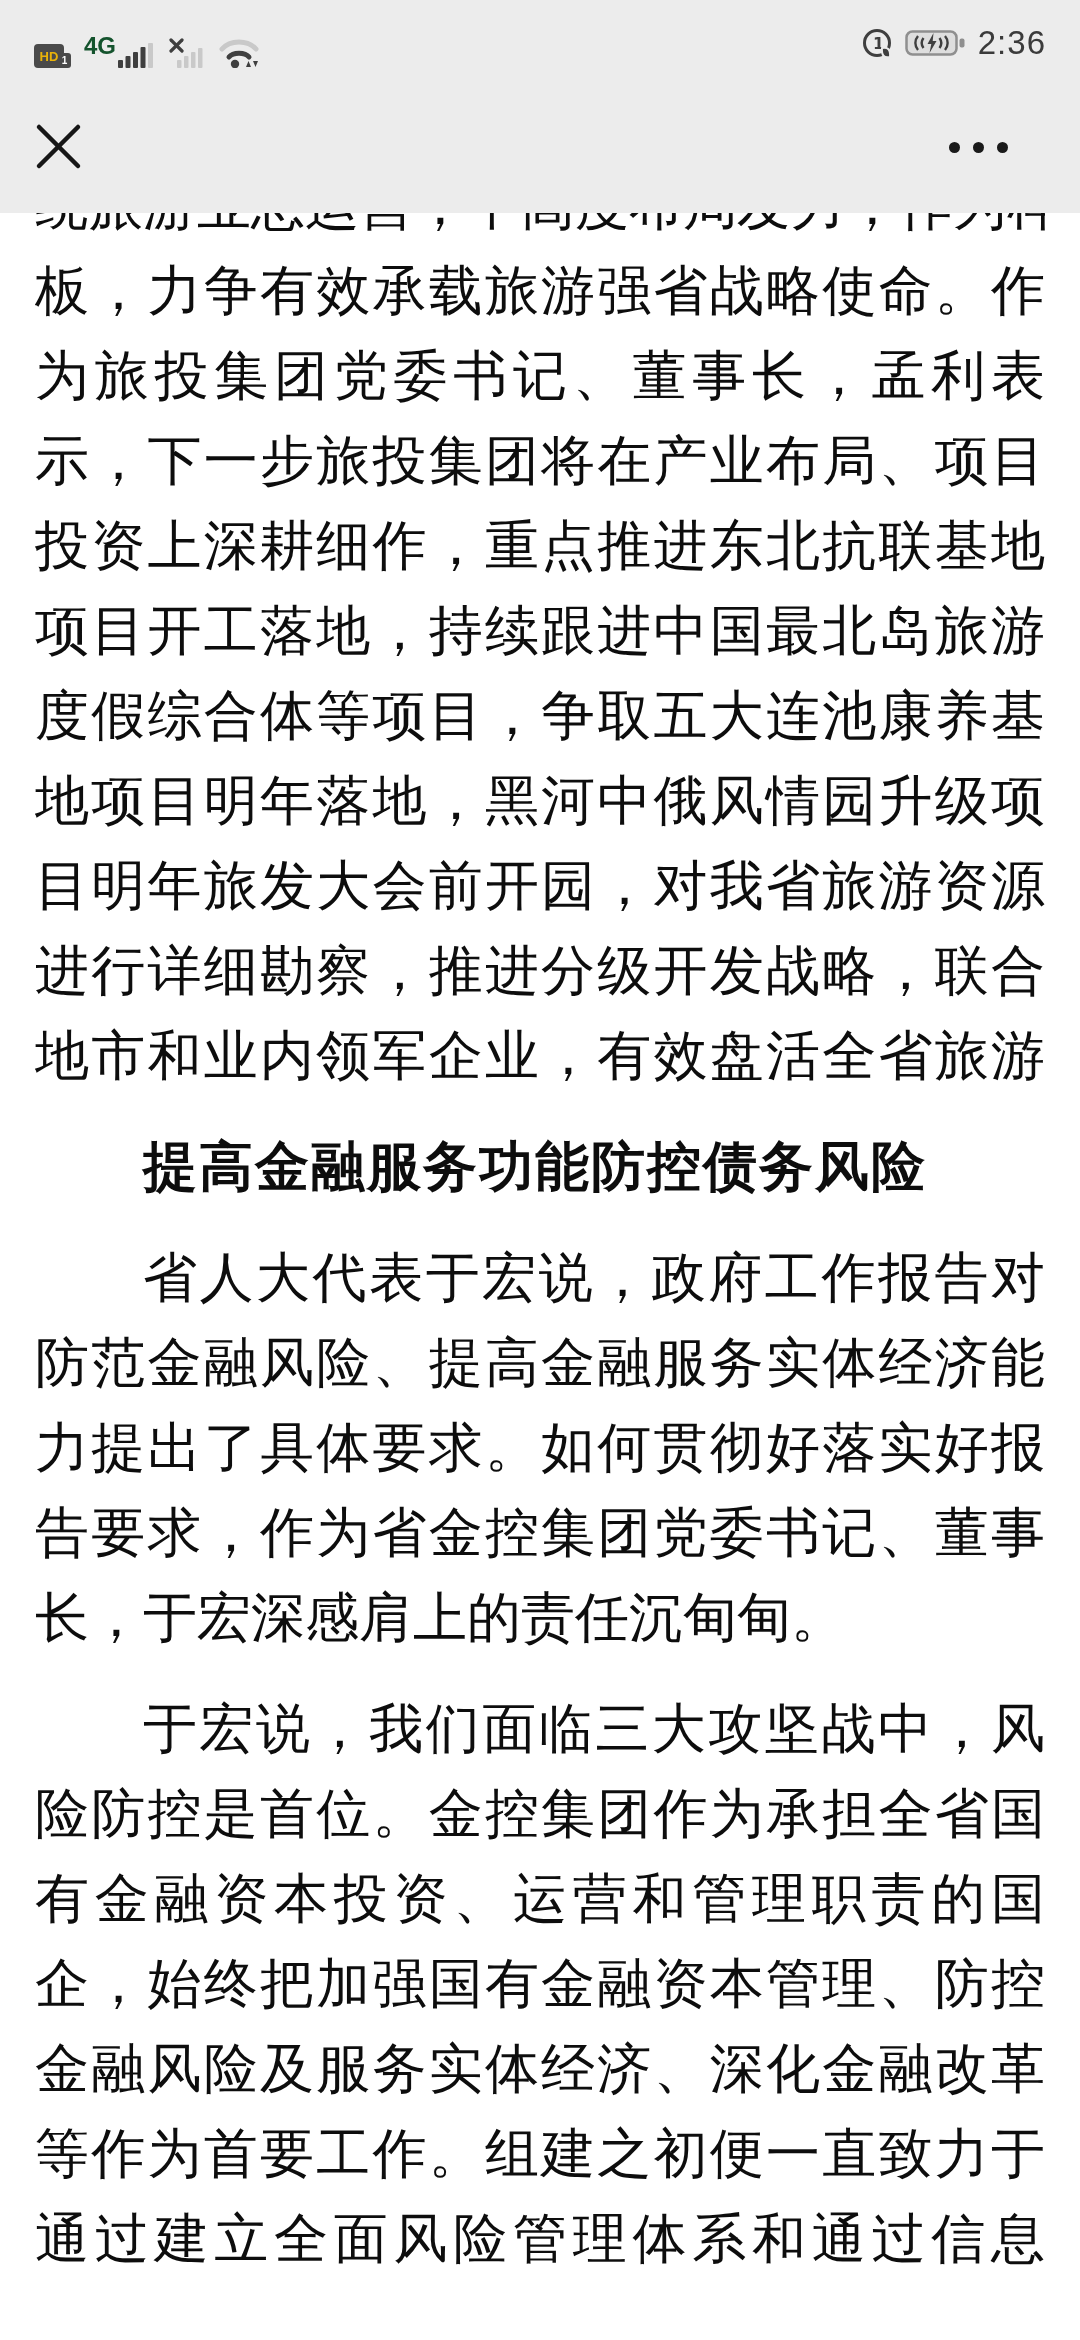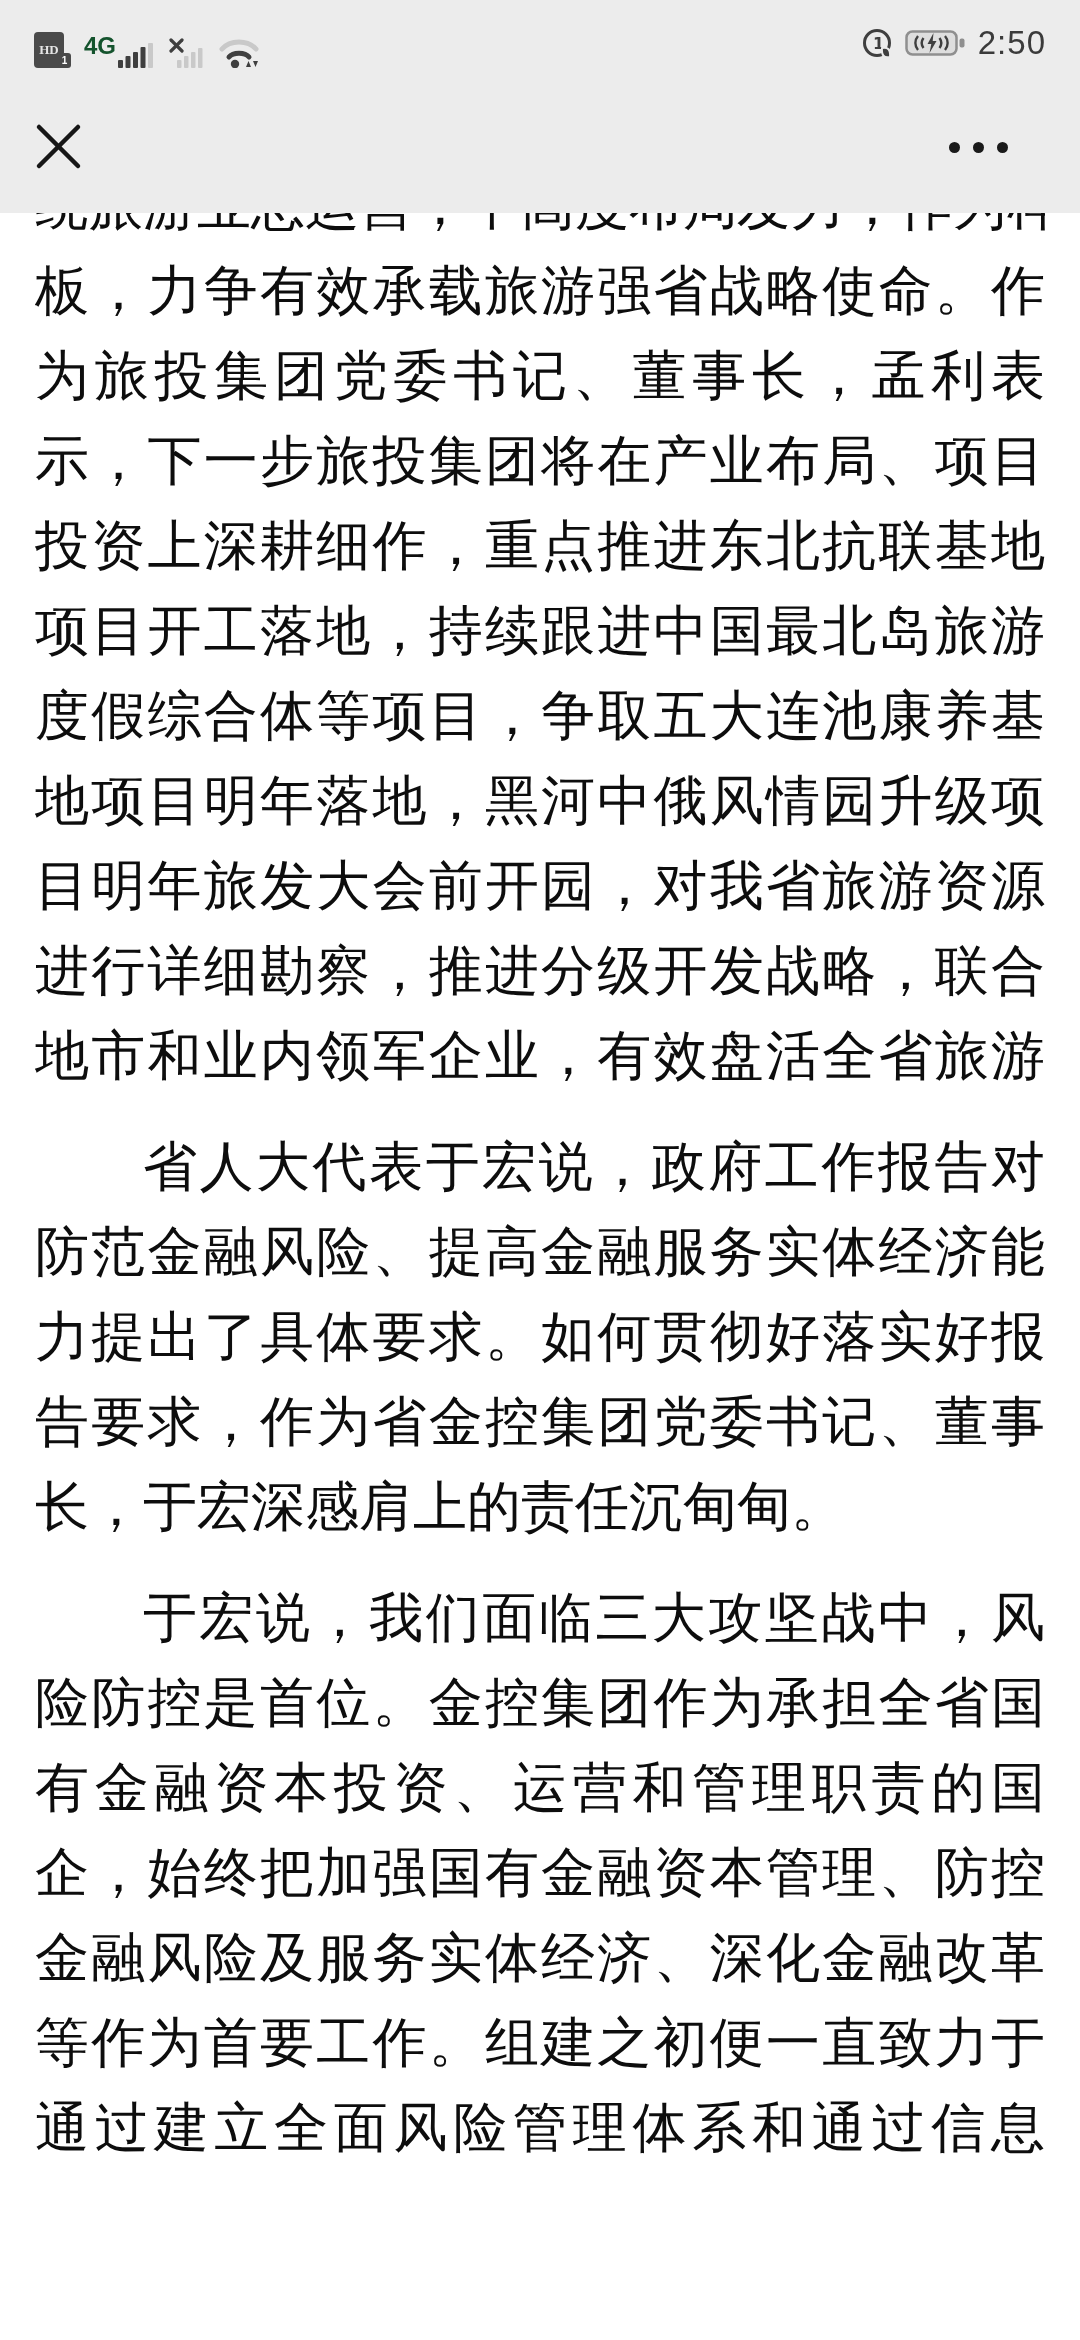--- a/index.html
+++ b/index.html
@@ -24,23 +24,23 @@
   
   .header{position:absolute;top:0;left:0;width:1080px;height:213px;background:#ececec;z-index:5;}
   .statusbar{
     position:absolute;top:0;left:0;right:0;height:86px;
     display:flex;align-items:center;padding:0 34px;box-sizing:border-box;
   }
   .sb-left{display:flex;align-items:flex-end;gap:13px;height:50px;padding-top:14px;box-sizing:border-box;}
   .sb-right{margin-left:auto;display:flex;align-items:center;gap:11px;}
 
   .hd-badge{
-    width:30px;height:36px;background:#4a4a4a;border-radius:4px;color:#e5e5e5;
+    width:30px;height:24px;background:#4a4a4a;border-radius:4px;color:#eab308;
     font-weight:bold;font-size:13px;display:flex;align-items:center;justify-content:center;
-    align-self:center;margin-top:6px;font-family:Liberation Serif, serif;
+    align-self:center;margin-top:6px;
   }
   .sim1-badge{
     width:13px;height:15px;background:#4a4a4a;border-radius:3px;color:#fff;
     font-weight:bold;font-size:10px;display:flex;align-items:center;justify-content:center;
     align-self:flex-end;margin-left:-6px;
   }
   .net{display:flex;align-items:flex-end;}
   .net-type{font-size:24px;font-weight:bold;color:#14532d;line-height:1;align-self:flex-start;margin-top:-6px;}
   .time{font-size:33px;color:#3b3b3b;letter-spacing:1px;}
 
@@ -270,20 +270,23 @@
           <span>，</span>
           <span>有</span>
           <span>效</span>
           <span>盘</span>
           <span>活</span>
           <span>全</span>
           <span>省</span>
           <span>旅</span>
           <span>游</span>
         </div>
+      </div>
+    <div class="para heading">
+        <div class="tline indent">提高金融服务功能防控债务风险</div>
       </div>
     <div class="para">
         <div class="tline indent just">
           <span>省</span>
           <span>人</span>
           <span>大</span>
           <span>代</span>
           <span>表</span>
           <span>于</span>
           <span>宏</span>
@@ -542,21 +545,21 @@
         </svg>
         <svg width="62" height="30" viewBox="0 0 62 30">
           <rect x="1.5" y="3.5" width="50" height="23" rx="6" fill="#dedede" stroke="#8f8f8f" stroke-width="2.5"></rect>
           <rect x="54.5" y="10.5" width="5" height="9" rx="2" fill="#8f8f8f"></rect>
           <path d="M13 8 C9.5 12 9.5 18 13 22" fill="none" stroke="#3f3f3f" stroke-width="2.4"></path>
           <path d="M18.5 10 C16.3 13 16.3 17 18.5 20" fill="none" stroke="#3f3f3f" stroke-width="2.4"></path>
           <path d="M40 8 C43.5 12 43.5 18 40 22" fill="none" stroke="#3f3f3f" stroke-width="2.4"></path>
           <path d="M34.5 10 C36.7 13 36.7 17 34.5 20" fill="none" stroke="#3f3f3f" stroke-width="2.4"></path>
           <polygon points="28.5,5 22.5,16 26.3,16 24.5,25 31.5,13 27.7,13" fill="#3f3f3f"></polygon>
         </svg>
-        <span class="time">2:50</span>
+        <span class="time">2:36</span>
       </div>
     </div>
 
     <div class="navbar">
       <button class="close-btn" type="button">
         <svg width="47" height="47" viewBox="0 0 47 47">
           <line x1="4" y1="4" x2="43" y2="43" stroke="#161616" stroke-width="4.5" stroke-linecap="round"></line>
           <line x1="43" y1="4" x2="4" y2="43" stroke="#161616" stroke-width="4.5" stroke-linecap="round"></line>
         </svg>
       </button>

